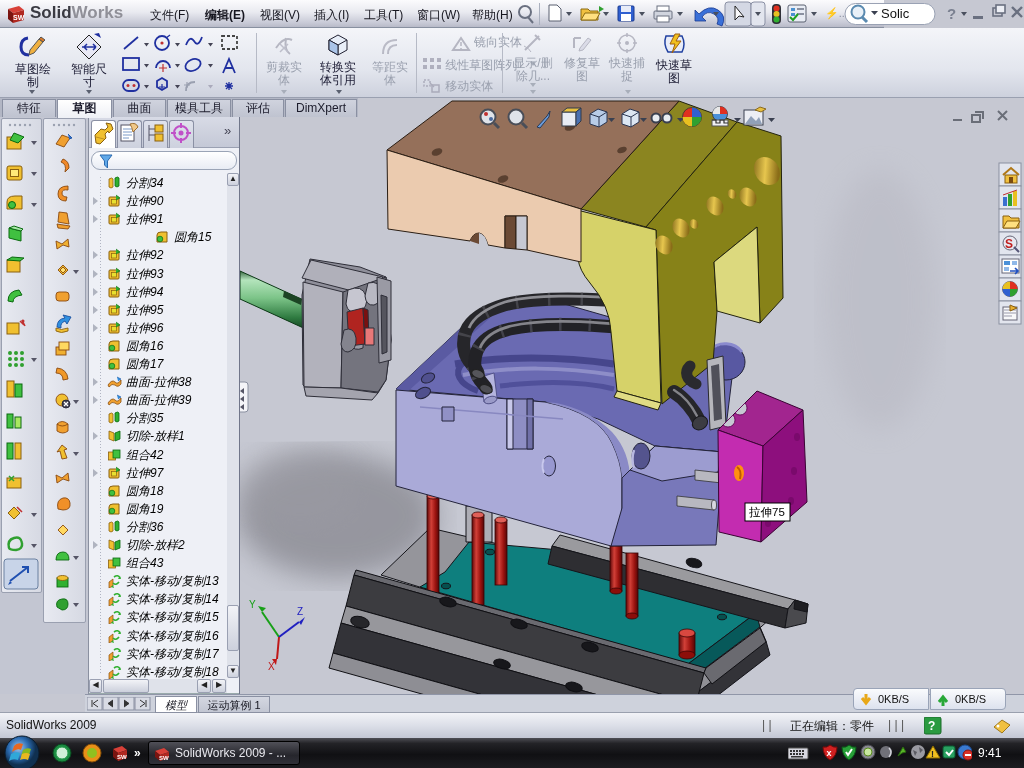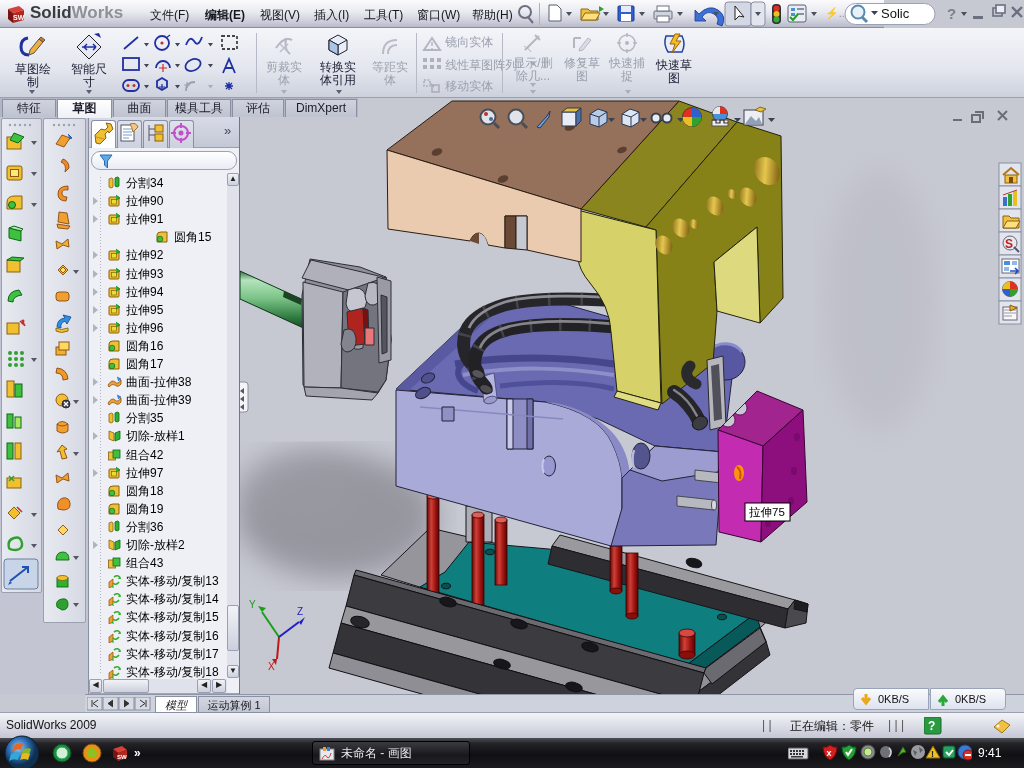--- a/index.html
+++ b/index.html
@@ -27,21 +27,21 @@
 .dtab.act{background:linear-gradient(180deg,#ffffff,#eef0f5);height:19px;z-index:3;font-weight:bold;}
 
 #leftbg{left:0;top:117px;width:88px;height:577px;background:#c3c6d2;}
 .tbcol{position:absolute;background:linear-gradient(90deg,#e8eaf1,#d6d9e3);border:1px solid #9aa0b0;border-radius:2px;}
 
 #fm{left:88px;top:117px;width:152px;height:577px;background:#eef0f6;border-left:1px solid #8a90a0;border-right:1px solid #70768a;}
 #fmtabs{position:absolute;left:0;top:0;width:150px;height:31px;background:linear-gradient(180deg,#d8dbe6,#c4c8d6);border-bottom:1px solid #9aa0b2;}
 .fmtab{position:absolute;top:3px;width:25px;height:28px;border:1px solid #8a90a4;border-bottom:none;border-radius:3px 3px 0 0;background:linear-gradient(180deg,#dfe2ec,#cdd1de);}
 .fmtab.act{background:#fff;}
 #filter{position:absolute;left:2px;top:34px;width:146px;height:19px;border:1px solid #9aa4b6;border-radius:9px;background:linear-gradient(180deg,#fff,#e8ecf4);}
-#tree{position:absolute;left:0;top:56px;width:138px;height:505px;font-size:12px;color:#000;}
+#tree{position:absolute;left:0;top:56px;width:138px;height:505px;font-size:12px;color:#000;font-style:italic;}
 .trow{position:absolute;left:0;height:18px;line-height:18px;white-space:nowrap;}
 .trow .tx{position:absolute;left:37px;top:0;}
 .exp{position:absolute;left:4px;top:5px;width:0;height:0;border-top:4px solid transparent;border-bottom:4px solid transparent;border-left:5px solid #b0b4c0;}
 .ticon{position:absolute;left:18px;top:2px;width:15px;height:14px;}
 
 #vsb{position:absolute;left:138px;top:56px;width:12px;height:505px;background:#dfe2ea;}
 #hsb{position:absolute;left:0;top:562px;width:138px;height:14px;background:#dfe2ea;}
 .sbtn{position:absolute;background:linear-gradient(180deg,#f2f3f7,#ccd0dc);border:1px solid #9aa0b2;border-radius:2px;font-size:8px;color:#222;text-align:center;}
 
 #bstrip{left:85px;top:694px;width:939px;height:18px;background:#ced2dc;border-top:1px solid #9096a8;}
@@ -210,21 +210,21 @@
     <div class="dn" style="left:336px;top:62px;"></div>
 
   <div class="cbtn gray" style="left:368px;top:8px;width:44px;">
     <svg width="22" height="22" viewBox="0 0 22 22" opacity="0.5">
         <path d="M4,18 q0,-14 14,-14 M9,18 q0,-9 9,-9" fill="none" stroke="#889" stroke-width="2"></path>
       </svg>
     <div>等距实<br>体</div>
   </div>
   <div class="vsep" style="left:416px;"></div>
 
-  <div class="cbtn gray" style="left:422px;top:8px;width:100px;text-align:left;">
+  <div class="cbtn gray" style="left:422px;top:8px;width:100px;text-align:right;">
     <svg width="20" height="16" viewBox="0 0 20 16" opacity="0.55">
         <path d="M10,2 l8,12 h-16 z" fill="none" stroke="#889" stroke-width="2"></path>
         <path d="M10,6 l0,4 m0,2 l0,1" stroke="#889" stroke-width="1.5"></path>
       </svg><span style="vertical-align:6px;"> 镜向实体</span>
   </div>
   <div class="cbtn gray" style="left:422px;top:29px;width:100px;text-align:left;">
     <svg width="20" height="16" viewBox="0 0 20 16" opacity="0.7">
         <g fill="#99a">
           <rect x="1" y="1" width="4" height="4"></rect>
           <rect x="8" y="1" width="4" height="4"></rect>
@@ -1152,28 +1152,28 @@
     <circle cx="40" cy="10" r="9" fill="#e89018" stroke="#8a5008"></circle>
       <circle cx="40" cy="10" r="5" fill="#90c020"></circle>
     <g transform="translate(58,0)">
         <polygon points="3,6 12,3 17,7 8,10" fill="#d84038"></polygon>
         <polygon points="3,6 8,10 8,18 3,14" fill="#7a1410"></polygon>
         <polygon points="8,10 17,7 17,15 8,18" fill="#b02820"></polygon>
         <text x="7" y="16" font-size="6" fill="#fff" font-weight="bold">SW</text>
       </g>
     <text x="82" y="14" font-size="12" font-weight="bold" fill="#fff">»</text>
   </svg>
-  <div class="tkbtn" style="left:312px;width:158px;">
-    <svg class="abs" style="left:6px;top:4px;" width="16" height="16">
-        <rect x="1" y="3" width="14" height="11" fill="#e8e8f0" stroke="#888"></rect>
-        <path d="M3,13 q3,-6 5,-2 q2,3 4,-4" stroke="#d04030" fill="none"></path>
-        <rect x="4" y="1" width="3" height="4" fill="#e8a020"></rect>
-        <rect x="8" y="1" width="3" height="4" fill="#3a80d0"></rect>
+  <div class="tkbtn" style="left:148px;width:152px;background:linear-gradient(180deg,#505058,#26262c 60%,#303038);">
+    <svg class="abs" style="left:5px;top:4px;" width="16" height="16">
+        <polygon points="1,5 10,2 15,6 6,9" fill="#d84038"></polygon>
+        <polygon points="1,5 6,9 6,15 1,11" fill="#7a1410"></polygon>
+        <polygon points="6,9 15,6 15,12 6,15" fill="#b02820"></polygon>
+        <text x="5" y="14" font-size="6" fill="#fff" font-weight="bold">SW</text>
       </svg>
-    <span style="margin-left:28px;">未命名 - 画图</span>
+    <span style="margin-left:26px;">SolidWorks 2009 - ...</span>
   </div>
   <svg class="abs" style="left:788px;top:8px;" width="22" height="14">
       <rect x="0" y="2" width="20" height="11" rx="1" fill="#d8d8e0" stroke="#555"></rect>
       <g fill="#333">
         <rect x="2" y="4" width="2" height="2"></rect>
         <rect x="5" y="4" width="2" height="2"></rect>
         <rect x="8" y="4" width="2" height="2"></rect>
         <rect x="11" y="4" width="2" height="2"></rect>
         <rect x="14" y="4" width="2" height="2"></rect>
         <rect x="2" y="7" width="2" height="2"></rect>

